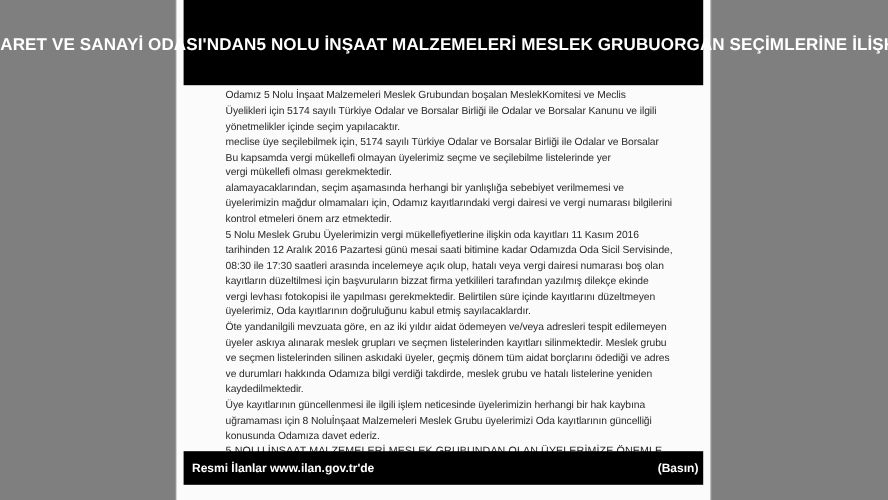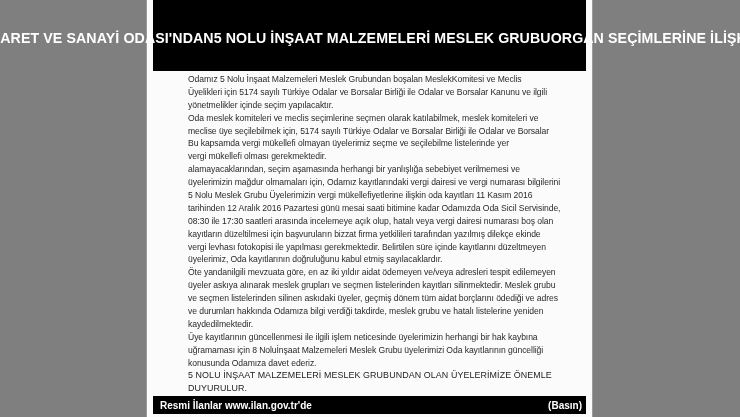--- a/index.html
+++ b/index.html
@@ -24,46 +24,46 @@
       color: #fff; font-weight: bold; font-size: 14.2px; line-height: 20px;
       letter-spacing: 0.1px; white-space: nowrap;
     }
     .body {
       position: absolute; left: 7px; top: 73px; width: 434px;
       font-size: 8.6px; line-height: 12.9px; color: #2a2a2a;
     }
     .body .line { white-space: nowrap; overflow: hidden; height: 12.9px; letter-spacing: -0.08px; margin-left: 34px; }
     .body .line.caps { letter-spacing: 0.1px; font-size: 8.9px; color: #222; }
     .footer {
-      position: absolute; left: 6px; top: 396px; width: 433px; height: 18px;
+      position: absolute; left: 6px; top: 376px; width: 433px; height: 28px;
       background: #000; color: #fff; font-weight: bold; font-size: 10px;
       display: flex; align-items: center; justify-content: space-between;
       padding: 0 4px 0 7px; box-sizing: border-box;
     }
   </style>
 </head>
 <body>
 
 <div class="paper">
   <div class="header">
     <div class="hl">FETHİYE TİCARET VE SANAYİ ODASI'NDAN</div>
     <div class="hl">5 NOLU İNŞAAT MALZEMELERİ MESLEK GRUBU</div>
     <div class="hl">ORGAN SEÇİMLERİNE İLİŞKİN DUYURU</div>
   </div>
 
   <div class="body">
     <div class="line">Odamız 5 Nolu İnşaat Malzemeleri Meslek Grubundan boşalan MeslekKomitesi ve Meclis</div>
     <div class="line">Üyelikleri için  5174 sayılı Türkiye Odalar ve Borsalar Birliği ile Odalar ve Borsalar Kanunu ve ilgili</div>
     <div class="line">yönetmelikler içinde seçim yapılacaktır.</div>
-    <div class="line">Oda meslek komiteleri ve meclis seçimlerine seçmen olarak katılabilmek, meslek komiteleri ve</div>
     <div class="line">meclise  üye seçilebilmek için, 5174 sayılı Türkiye Odalar ve Borsalar Birliği ile Odalar ve Borsalar</div>
     <div class="line">Bu kapsamda vergi mükellefi olmayan üyelerimiz seçme ve seçilebilme listelerinde yer</div>
     <div class="line">vergi mükellefi olması gerekmektedir.</div>
     <div class="line">alamayacaklarından, seçim aşamasında herhangi bir yanlışlığa sebebiyet verilmemesi ve</div>
     <div class="line">üyelerimizin mağdur olmamaları için, Odamız kayıtlarındaki vergi dairesi ve vergi numarası bilgilerini</div>
+    <div class="line">kontrol etmeleri önem arz etmektedir.</div>
     <div class="line">5 Nolu Meslek Grubu Üyelerimizin  vergi  mükellefiyetlerine  ilişkin  oda kayıtları 11 Kasım 2016</div>
     <div class="line">tarihinden 12 Aralık 2016 Pazartesi günü mesai saati bitimine kadar Odamızda Oda Sicil Servisinde,</div>
     <div class="line">08:30 ile 17:30 saatleri arasında incelemeye açık olup, hatalı veya vergi dairesi numarası boş olan</div>
     <div class="line">kayıtların düzeltilmesi için başvuruların bizzat firma yetkilileri tarafından yazılmış dilekçe ekinde</div>
     <div class="line">vergi levhası fotokopisi ile yapılması gerekmektedir. Belirtilen süre içinde kayıtlarını düzeltmeyen</div>
     <div class="line">üyelerimiz, Oda kayıtlarının doğruluğunu kabul etmiş sayılacaklardır.</div>
     <div class="line">Öte yandanilgili mevzuata göre, en az iki yıldır aidat ödemeyen ve/veya adresleri tespit edilemeyen</div>
     <div class="line">üyeler askıya alınarak meslek grupları ve seçmen listelerinden kayıtları silinmektedir. Meslek grubu</div>
     <div class="line">ve seçmen listelerinden silinen askıdaki üyeler, geçmiş dönem tüm aidat borçlarını ödediği ve adres</div>
     <div class="line">ve durumları hakkında Odamıza bilgi verdiği takdirde, meslek grubu ve hatalı listelerine yeniden</div>

